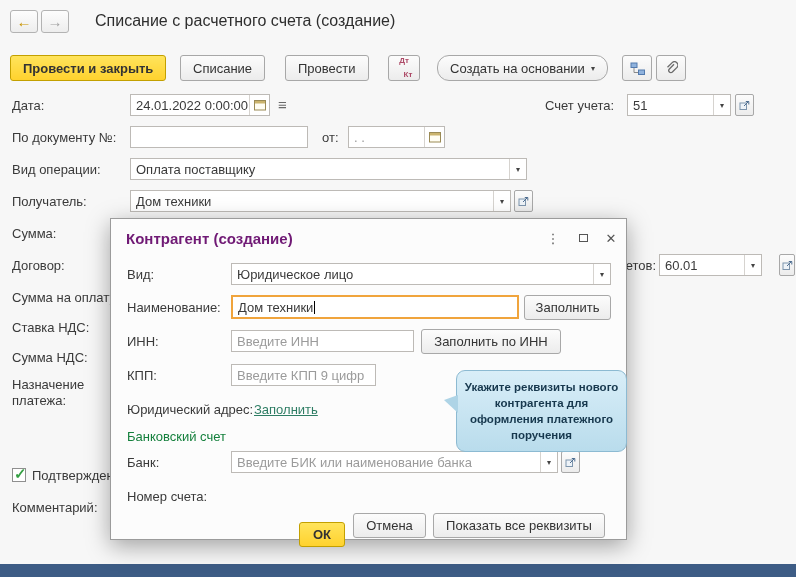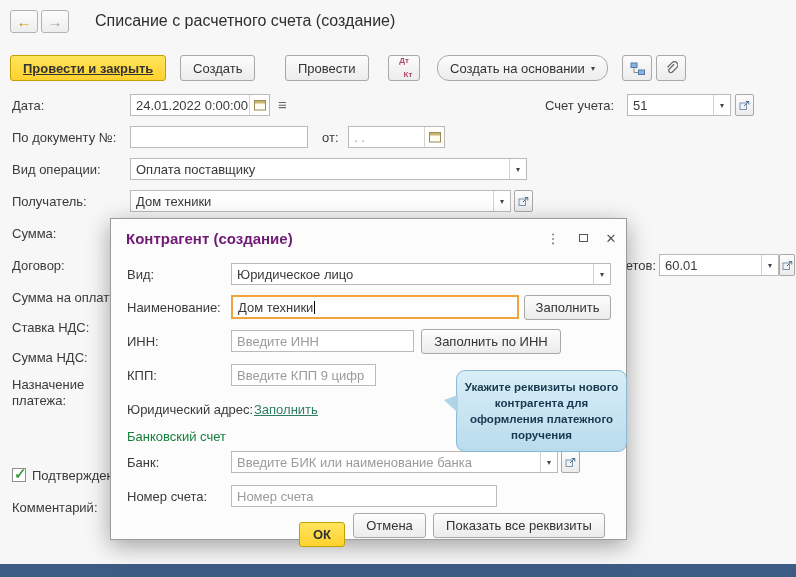--- a/index.html
+++ b/index.html
@@ -18,21 +18,21 @@
   .navbtn.fwd  { left:41px; color:#a2a2a2; }
   .page-title { position:absolute; left:95px; top:12px; font-size:16px; color:#2e2e2e; font-weight:normal; }
 
   
   .btn {
     position:absolute; top:55px; height:26px; padding:0 12px;
     display:inline-flex; align-items:center; justify-content:center; gap:6px;
     background:linear-gradient(#fcfcfc,#ececec); border:1px solid #a8a8a8; border-radius:3px;
     font-size:13px; color:#333; white-space:nowrap;
   }
-  .btn-yellow { background:linear-gradient(#ffe45c,#ffd22e); border-color:#c3a000; font-weight:bold;text-decoration:underline; }
+  .btn-yellow { background:linear-gradient(#ffe45c,#ffd22e); border-color:#c3a000; font-weight:bold; }
   .chev { font-size:8px; color:#444; }
   .dtkt { width:32px; padding:0; flex-direction:column; line-height:8px; font-size:8px; font-weight:bold; color:#ad4a67; }
   .dtkt .kt { margin-left:8px; }
   .iconbtn { width:30px; padding:0; }
 
   
   .lbl { position:absolute; font-size:13px; color:#3a3a3a; white-space:nowrap; }
   .field {
     position:absolute; height:22px; background:#fff; border:1px solid #bdbab6;
     display:flex; align-items:stretch;
@@ -92,21 +92,21 @@
 
   <div class="navbtn back">
     <span>←</span>
   </div>
   <div class="navbtn fwd">
     <span>→</span>
   </div>
   <div class="page-title">Списание с расчетного счета (создание)</div>
 
   <div class="btn btn-yellow" style="left:10px;">Провести и закрыть</div>
-  <div class="btn" style="left:180px;">Создать</div>
+  <div class="btn" style="left:180px;">Списание</div>
   <div class="btn" style="left:285px;">Провести</div>
   <div class="btn dtkt" style="left:388px;">
     <span>Дт</span>
     <span class="kt">Кт</span>
   </div>
   <div class="btn" style="left:437px;border-radius:12px;">
     <span>Создать на основании</span>
     <span class="chev">▾</span>
   </div>
   <div class="btn iconbtn" style="left:622px;">
@@ -180,21 +180,21 @@
   </div>
 
   <div class="lbl" style="left:12px; top:226px;">Сумма:</div>
   <div class="lbl" style="left:12px; top:258px;">Договор:</div>
   <div class="lbl" style="left:12px; top:290px;">Сумма на оплату:</div>
   <div class="lbl" style="left:12px; top:320px;">Ставка НДС:</div>
   <div class="lbl" style="left:12px; top:350px;">Сумма НДС:</div>
   <div class="lbl" style="left:12px; top:377px; width:86px; white-space:normal; line-height:16px;">Назначение платежа:</div>
 
   <div class="lbl" style="left:540px; top:258px; width:116px; text-align:right;">Счет расчетов:</div>
-  <div class="field" style="left:659px; top:254px; width:120px;gap:12px;">
+  <div class="field" style="left:659px; top:254px; width:103px;gap:12px;">
     <span class="val">60.01</span>
     <span class="dd">▾</span>
   </div>
   <div class="sq-btn" style="left:779px; top:254px; width:16px;">
     <svg width="11" height="11">
       <rect x="1" y="3" width="6.5" height="6.5" fill="#eef3f8" stroke="#7d95ad"></rect>
       <path d="M5 6 L9.5 1.5 M6.8 1.5 h3 v3" stroke="#4f6e91" fill="none"></path>
     </svg>
   </div>
 
@@ -250,23 +250,20 @@
       <span class="dd">▾</span>
     </div>
     <div class="sq-btn" style="left:450px; top:232px;">
       <svg width="11" height="11">
         <rect x="1" y="3" width="6.5" height="6.5" fill="#eef3f8" stroke="#7d95ad"></rect>
         <path d="M5 6 L9.5 1.5 M6.8 1.5 h3 v3" stroke="#4f6e91" fill="none"></path>
       </svg>
     </div>
 
     <div class="lbl" style="left:16px; top:270px;">Номер счета:</div>
-    <div class="field" style="left:120px; top:266px; width:266px;">
-      <span class="val ph">Номер счета</span>
-    </div>
 
     <div class="m-btn yellow" style="left:188px; top:303px; width:46px;">ОК</div>
     <div class="m-btn" style="left:242px; top:294px; width:73px;">Отмена</div>
     <div class="m-btn" style="left:322px; top:294px; width:172px;">Показать все реквизиты</div>
   </div>
 
   <div class="tooltip">
     <span class="tail"></span>
     <span>Укажите реквизиты нового контрагента для оформления платежного поручения</span>
   </div>

